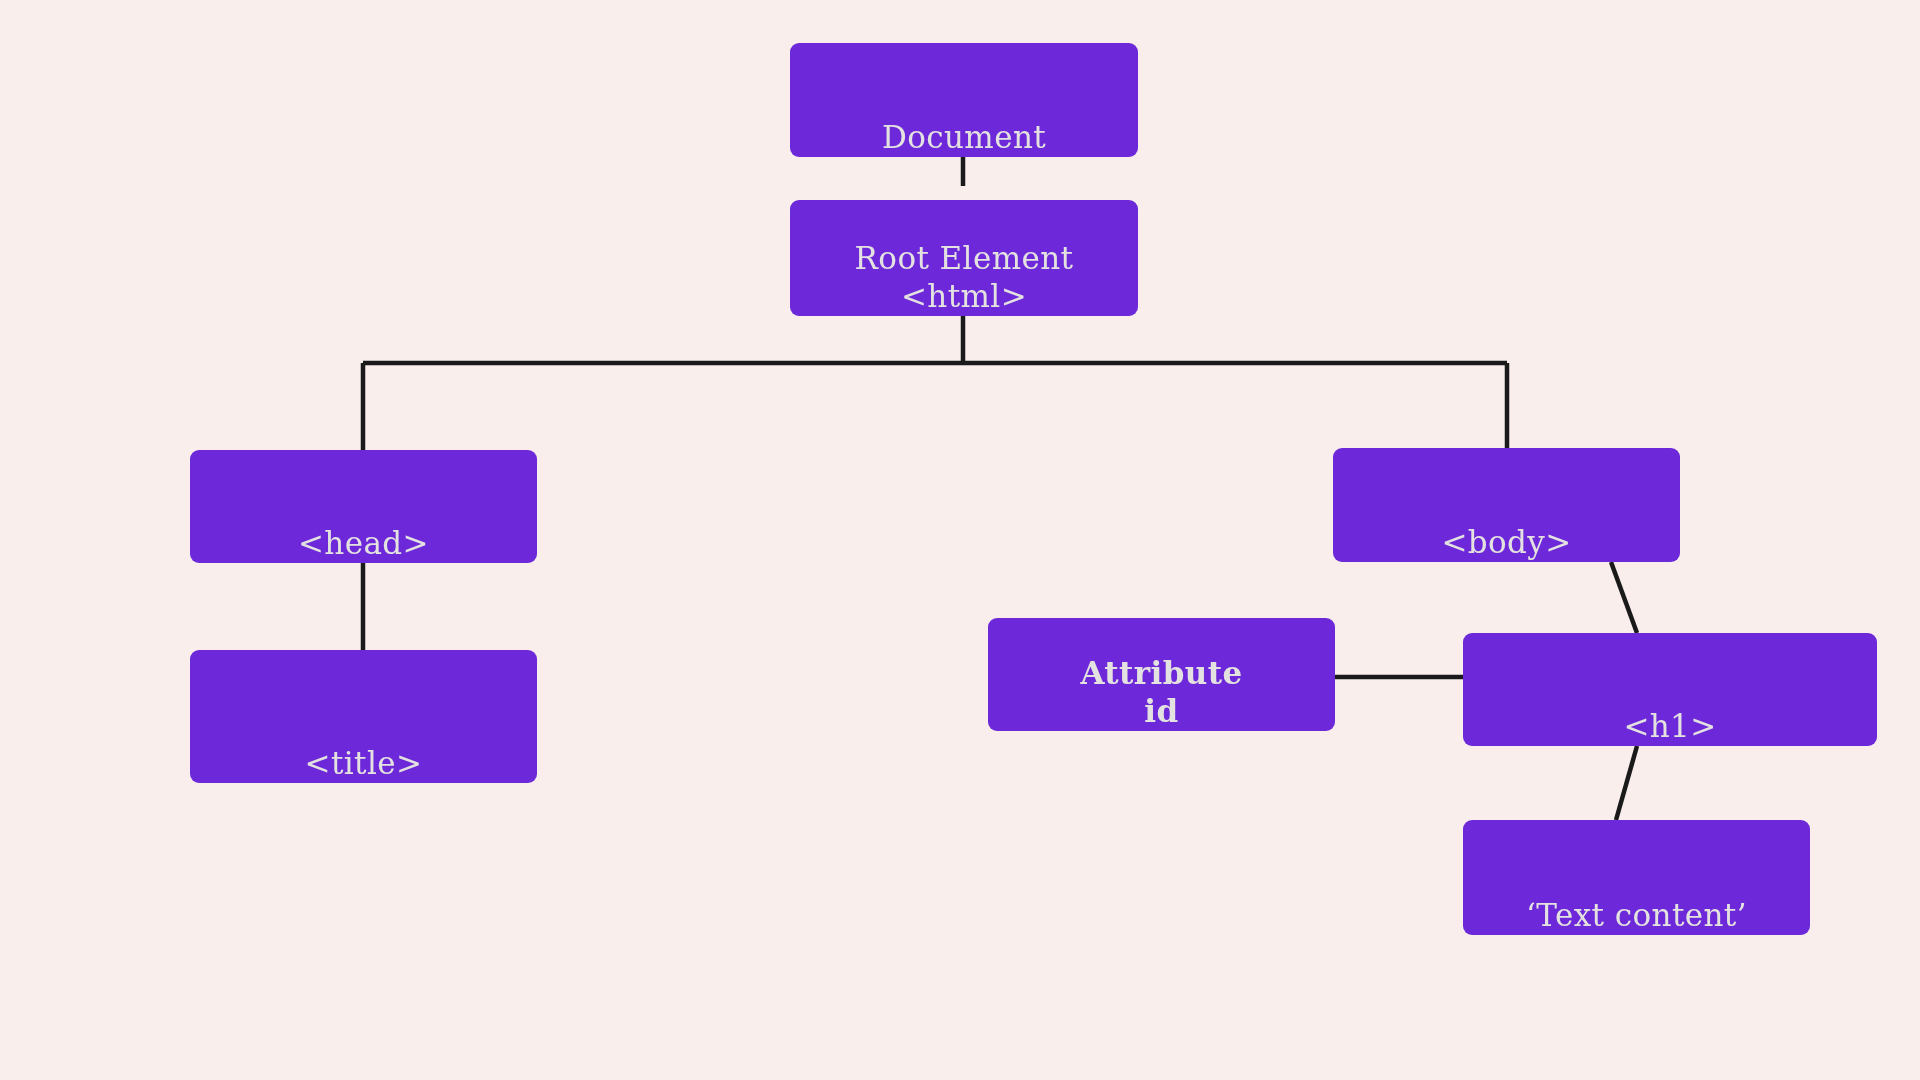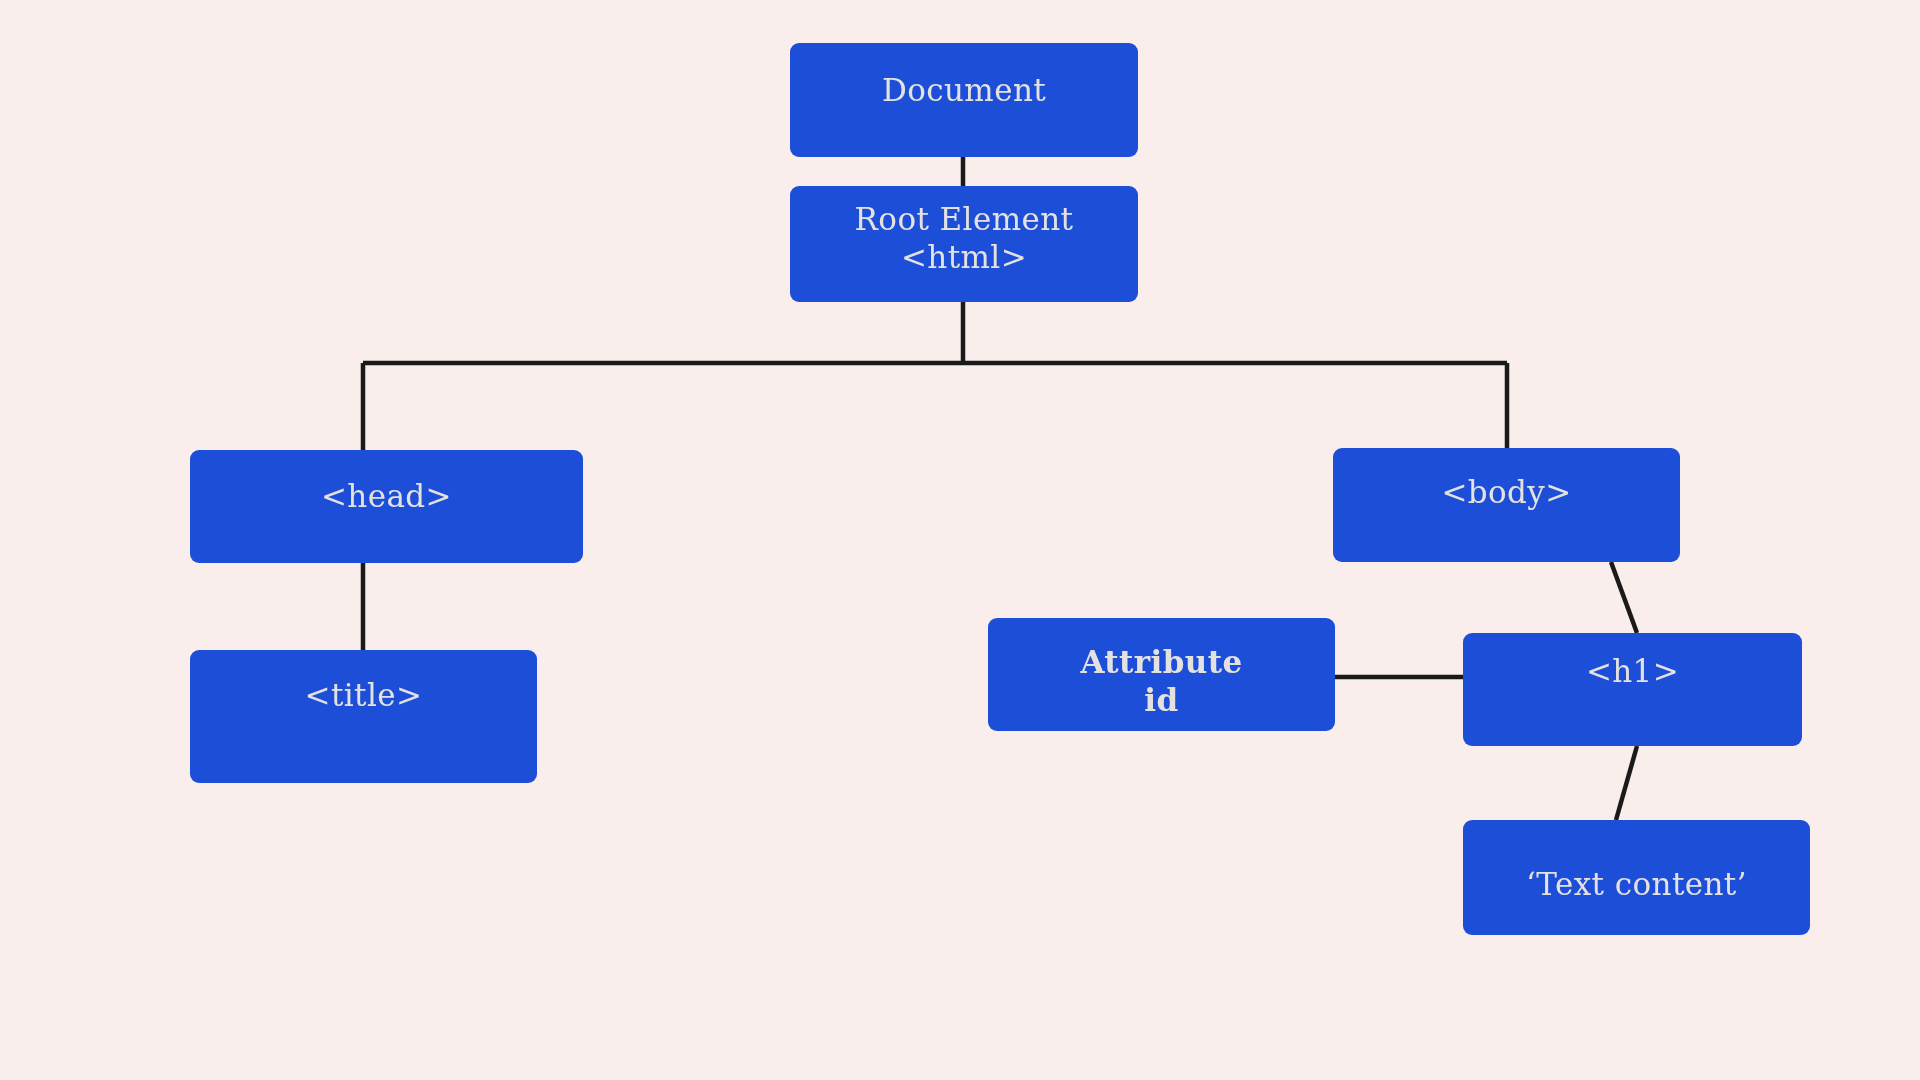--- a/index.html
+++ b/index.html
@@ -26,74 +26,74 @@
     left: 0;
     top: 0;
     width: 1920px;
     height: 1080px;
     pointer-events: none;
   }
 
   .node {
     position: absolute;
     box-sizing: border-box;
-    background: #1d4ed8;
+    background: #6d28d9;
     border-radius: 9px;
     color: #e4e2e0;
     display: flex;
     flex-direction: column;
     align-items: center;
-    justify-content: flex-start;
+    justify-content: flex-end;
     text-align: center;
     font-family: "DejaVu Serif", "Liberation Serif", serif;
     font-weight: 400;
     letter-spacing: 0.4px;
     line-height: 1.22;
     user-select: none;
   }
 
   .node .line {
     display: block;
     white-space: pre;
   }
 
   
   .n-document {
     left: 790px;  top: 43px;  width: 348px;  height: 114px;
     font-size: 31px;
     padding-top: 29px;
   }
   .n-root {
-    left: 790px;  top: 186px;  width: 348px;  height: 116px;
+    left: 790px;  top: 200px;  width: 348px;  height: 116px;
     font-size: 31px;
     padding-top: 15px;
   }
   .n-head {
-    left: 190px;  top: 450px;  width: 393px;  height: 113px;
+    left: 190px;  top: 450px;  width: 347px;  height: 113px;
     font-size: 31px;
     padding-top: 28px;
   }
   .n-body {
     left: 1333px;  top: 448px;  width: 347px;  height: 114px;
     font-size: 31px;
     padding-top: 26px;
   }
   .n-title {
     left: 190px;  top: 650px;  width: 347px;  height: 133px;
     font-size: 31px;
     padding-top: 27px;
   }
   .n-attribute {
     left: 988px;  top: 618px;  width: 347px;  height: 113px;
     font-size: 31px;
     font-weight: 700;
     padding-top: 26px;
   }
   .n-h1 {
-    left: 1463px;  top: 633px;  width: 339px;  height: 113px;
+    left: 1463px;  top: 633px;  width: 414px;  height: 113px;
     font-size: 31px;
     padding-top: 20px;
   }
   .n-text {
     left: 1463px;  top: 820px;  width: 347px;  height: 115px;
     font-size: 31px;
     padding-top: 46px;
   }
 </style>
 </head>

